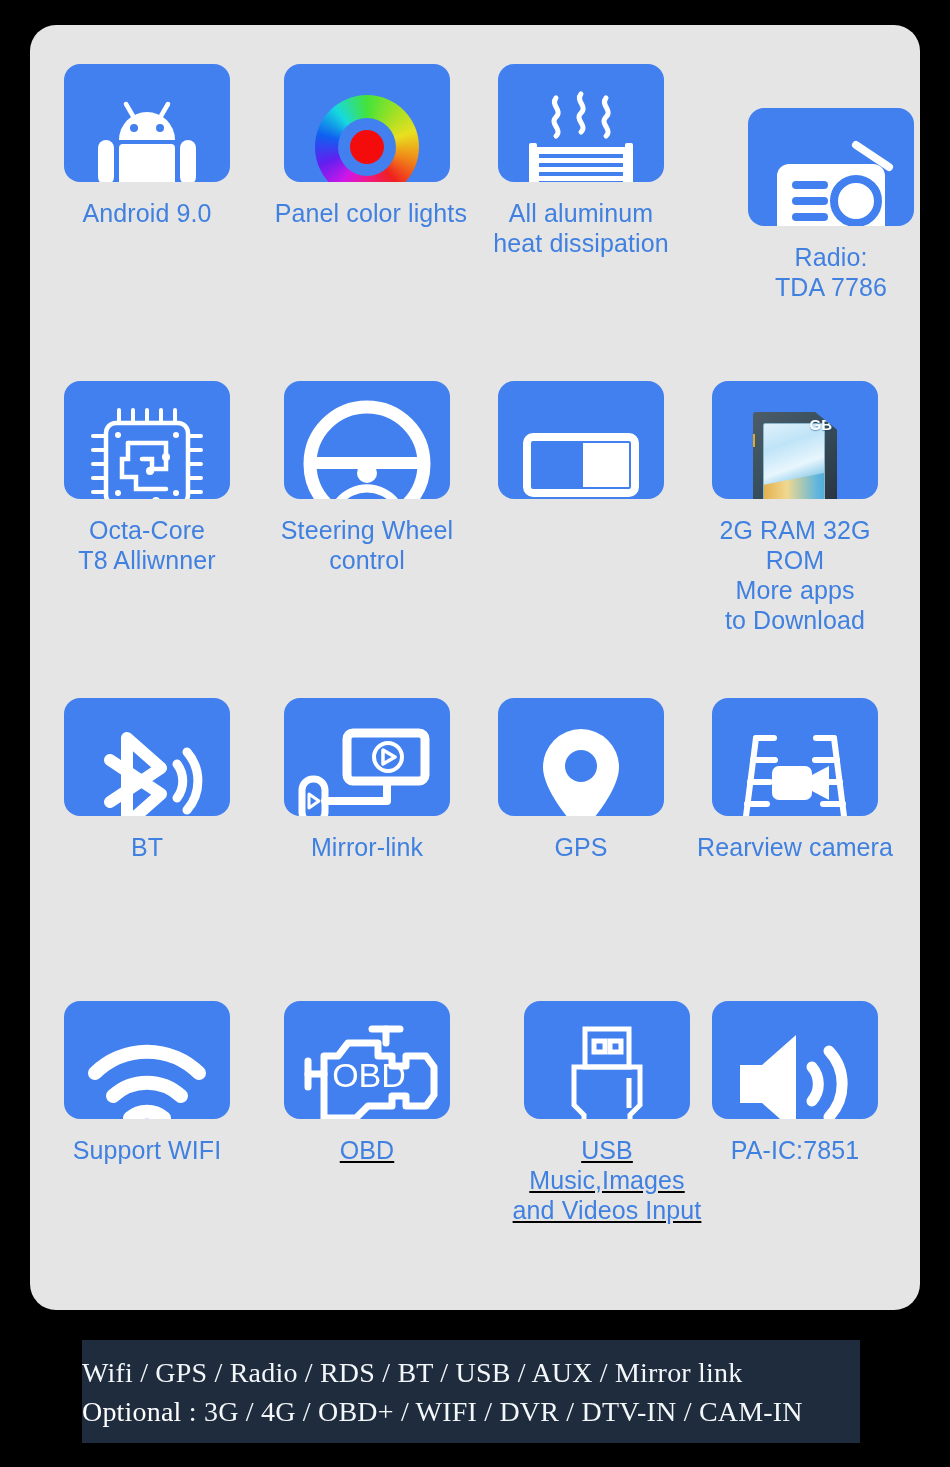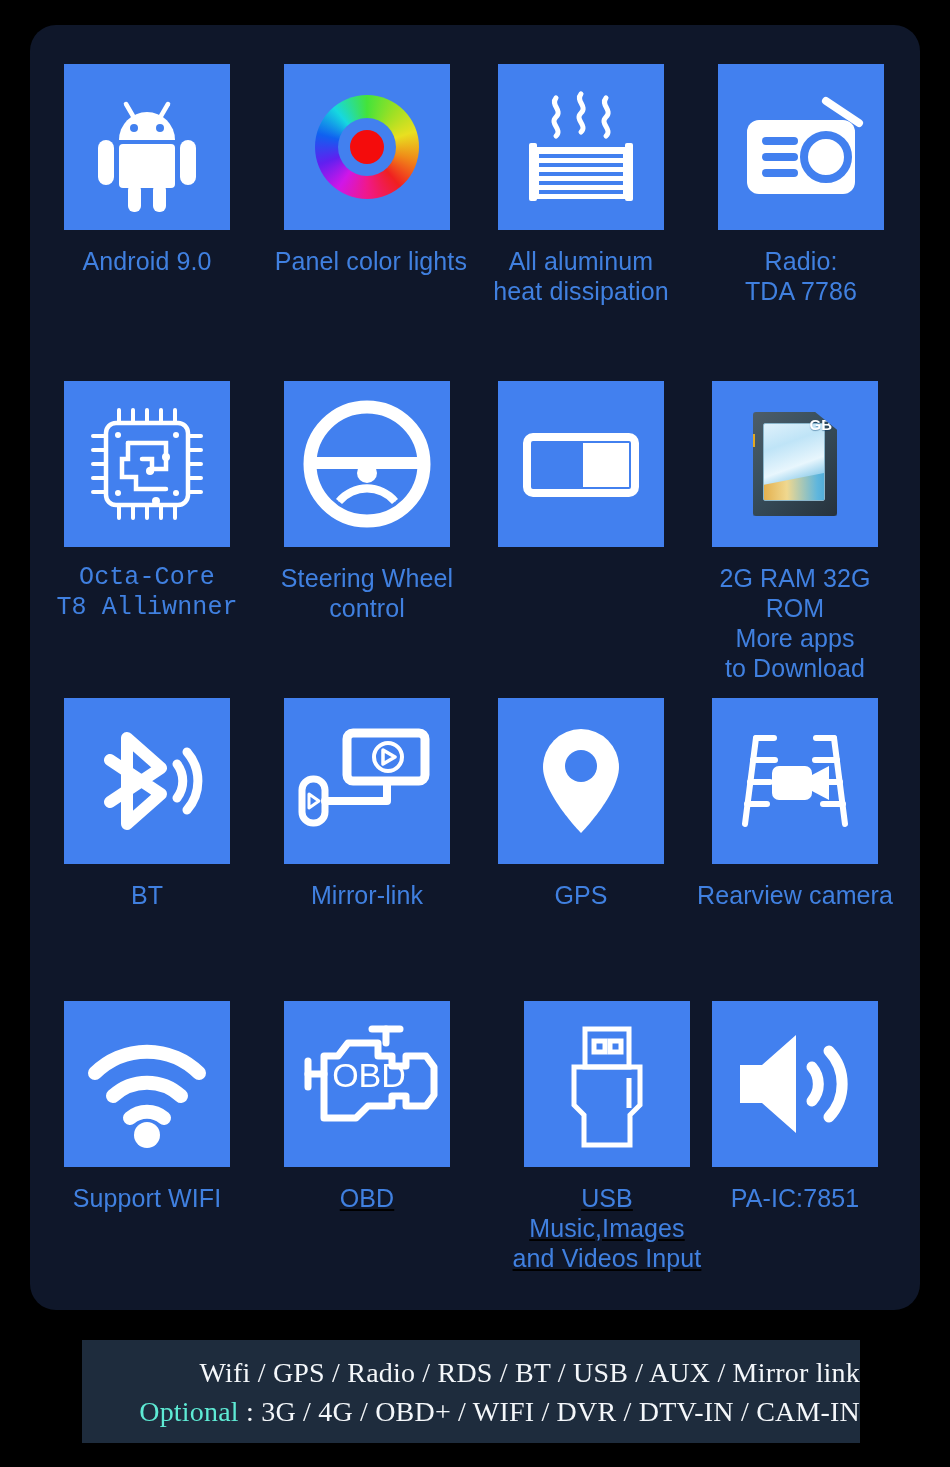--- a/index.html
+++ b/index.html
@@ -20,21 +20,21 @@
     background: #000000;
   }
 
   
   .card {
     position: absolute;
     left: 30px;
     top: 25px;
     width: 890px;
     height: 1285px;
-    background: #0f172a;
+    background: #e5e5e5;
     border-radius: 26px;
     box-sizing: border-box;
   }
 
   .grid {
     position: absolute;
     left: 0;
     top: 0;
     width: 890px;
   }
@@ -48,25 +48,26 @@
 
   .feature {
     position: absolute;
     width: 200px;
     top: 0;
     text-align: center;
   }
 
   .tile {
     width: 166px;
-    height: 166px;
+    height: 118px;
     background: #4280ef;
     margin: 0 auto;
     position: relative;
     overflow: hidden;
+    border-radius: 16px;
   }
   .tile svg { display: block; width: 166px; height: 166px; }
 
   .caption {
     margin-top: 16px;
     color: #4080e0;
     font-size: 25px;
     line-height: 30px;
     letter-spacing: 0.1px;
     white-space: pre-line;
@@ -138,33 +139,33 @@
   
   .footer {
     position: absolute;
     left: 82px;
     top: 1340px;
     width: 778px;
     height: 103px;
     background: #1e2c3d;
     display: flex;
     flex-direction: column;
-    align-items: flex-end;
+    align-items: flex-start;
     justify-content: center;
   }
   .footer-line {
     color: #f4f7fa;
     font-family: "Liberation Serif", "DejaVu Serif", serif;
     font-size: 28px;
     line-height: 39px;
     letter-spacing: 0.2px;
     white-space: nowrap;
   }
   .footer-optional {
-    color: #5eead4;
+    color: #ffffff;
   }
 </style>
 </head>
 <body>
 
 <div id="root">
 
   <div class="card">
     <div class="grid">
 
@@ -223,41 +224,41 @@
                 </g>
                 <rect x="31" y="79" width="8" height="58" rx="2" fill="#ffffff"></rect>
                 <rect x="127" y="79" width="8" height="58" rx="2" fill="#ffffff"></rect>
               </g>
             </svg>
           </div>
           <div class="caption">All aluminum
 heat dissipation</div>
         </div>
 
-        <div class="feature" style="left:671px;">
+        <div class="feature" style="left:701px;margin-top:44px;">
           <div class="tile">
             <svg viewBox="0 0 166 166">
               <path d="M108 37 L141 59" stroke="#ffffff" stroke-width="8" stroke-linecap="round" fill="none"></path>
               <rect x="29" y="56" width="108" height="74" rx="12" fill="#ffffff"></rect>
               <g fill="#4280ef">
                 <rect x="44" y="73" width="36" height="8" rx="4"></rect>
                 <rect x="44" y="89" width="36" height="8" rx="4"></rect>
                 <rect x="44" y="105" width="36" height="8" rx="4"></rect>
               </g>
               <circle cx="108" cy="93" r="22" fill="none" stroke="#4280ef" stroke-width="8"></circle>
             </svg>
           </div>
           <div class="caption">Radio:
 TDA 7786</div>
         </div>
       </div>
 
       <div class="feature-row" style="top:356px;">
 
-        <div class="feature" style="left:17px;font-family:Liberation Mono, monospace;">
+        <div class="feature" style="left:17px;">
           <div class="tile">
             <svg viewBox="0 0 166 166">
               <g stroke="#ffffff" stroke-width="4.5" fill="none" stroke-linecap="round">
                 <rect x="42" y="42" width="82" height="82" rx="10"></rect>
                 <g stroke-width="4">
                   <path d="M55 42 v-13 M69 42 v-13 M83 42 v-13 M97 42 v-13 M111 42 v-13"></path>
                   <path d="M55 124 v13 M69 124 v13 M83 124 v13 M97 124 v13 M111 124 v13"></path>
                   <path d="M42 55 h-13 M42 69 h-13 M42 83 h-13 M42 97 h-13 M42 111 h-13"></path>
                   <path d="M124 55 h13 M124 69 h13 M124 83 h13 M124 97 h13 M124 111 h13"></path>
                 </g>

